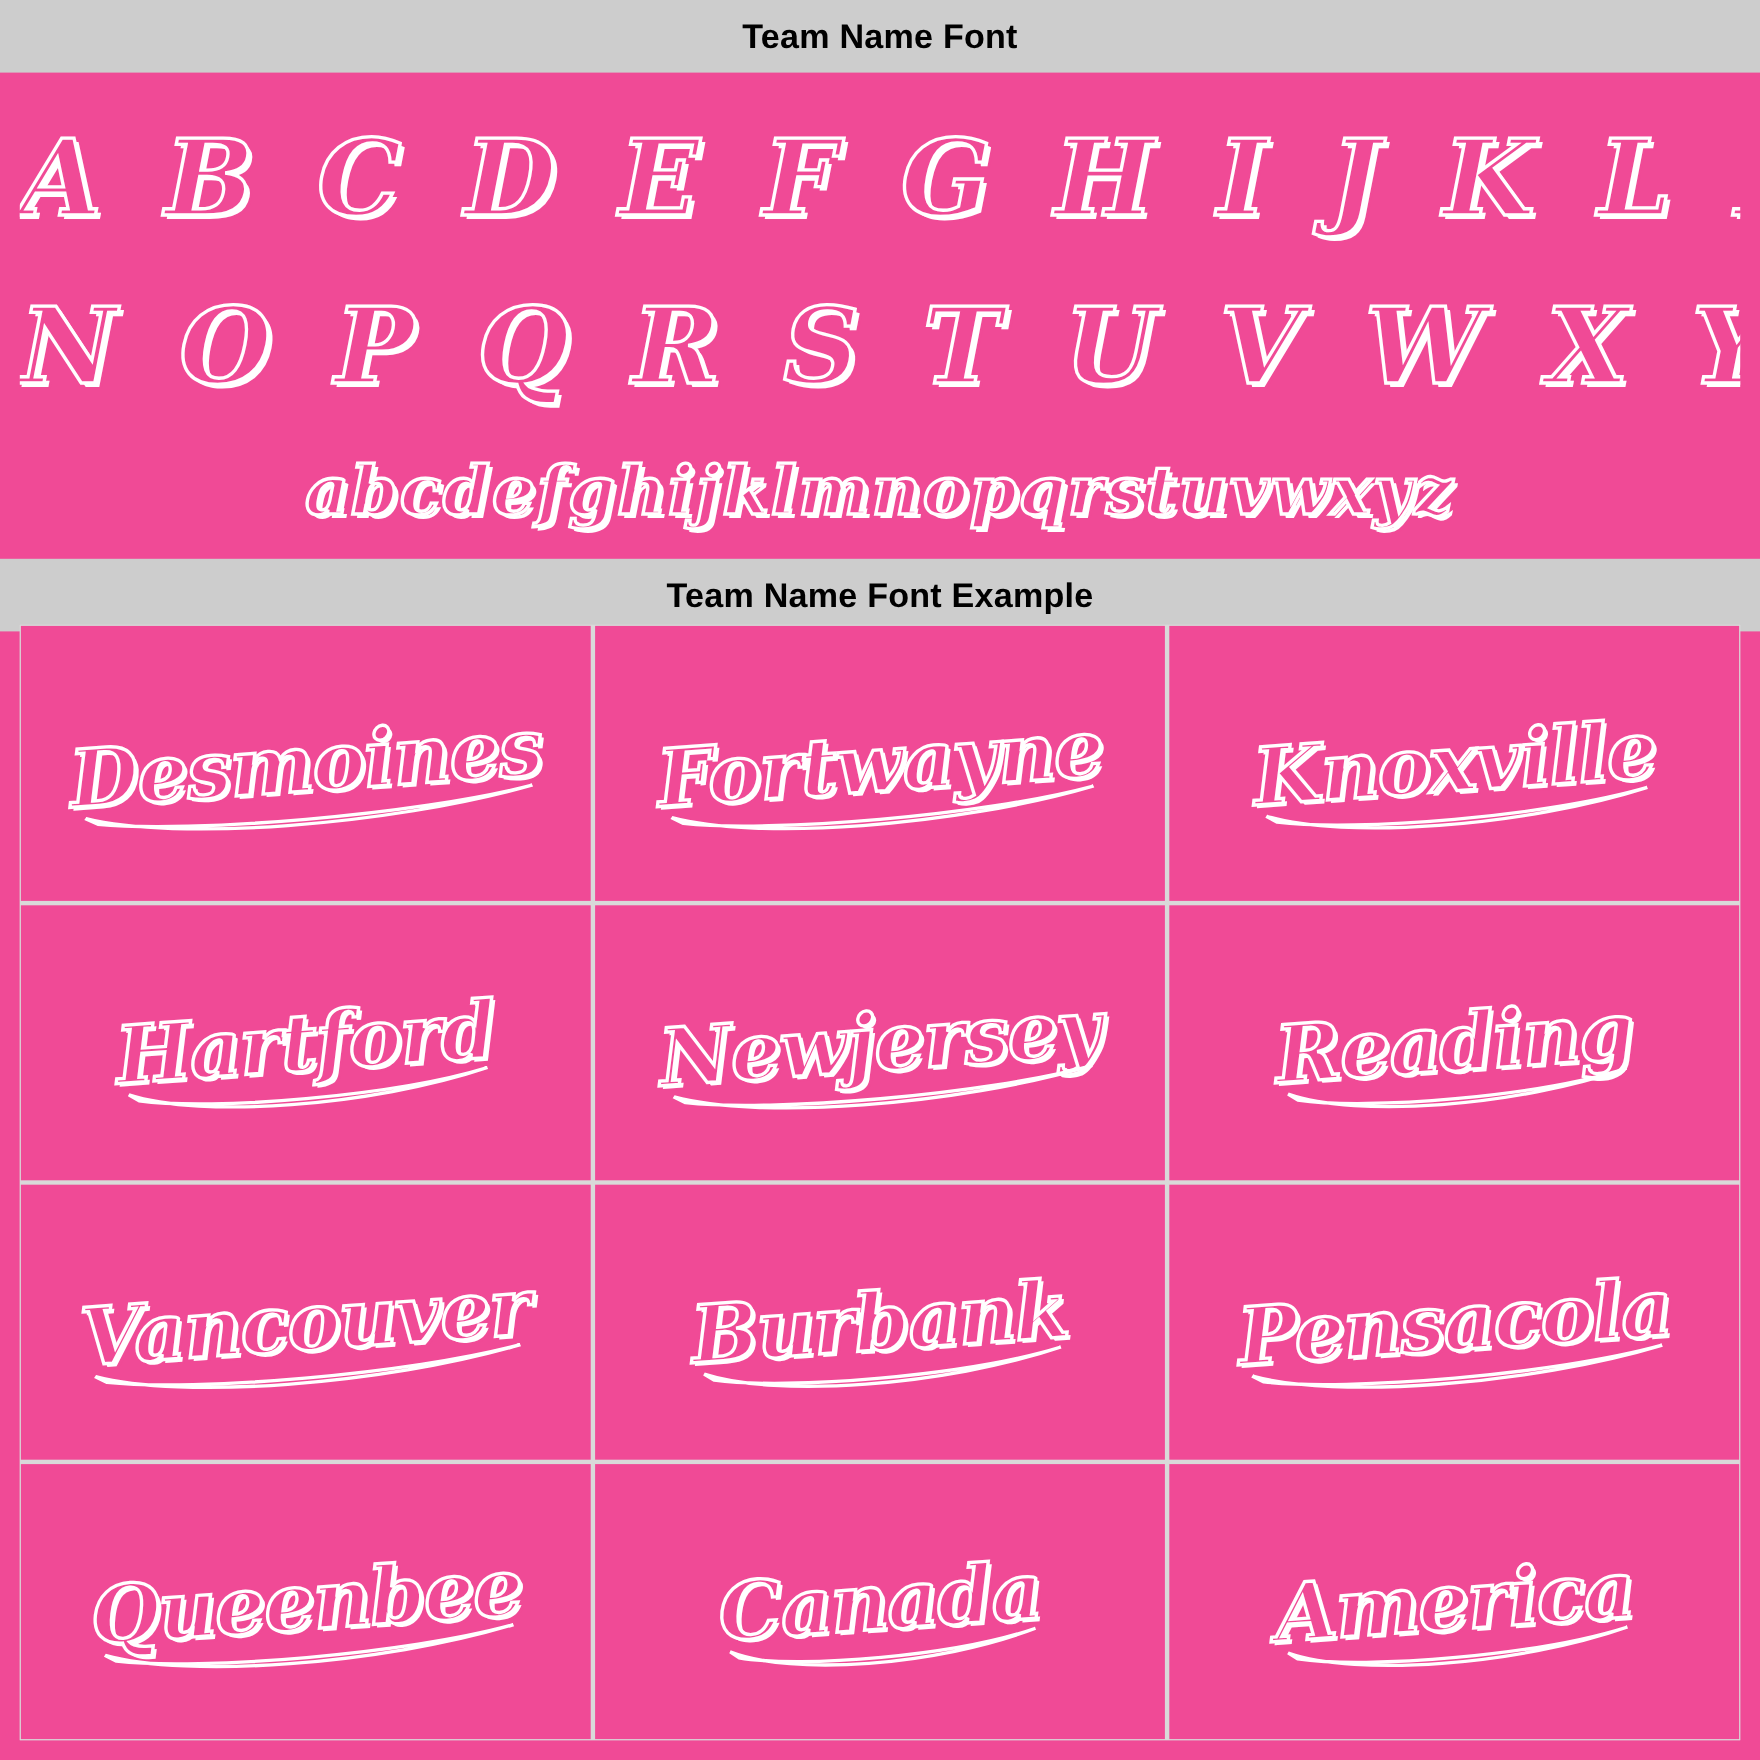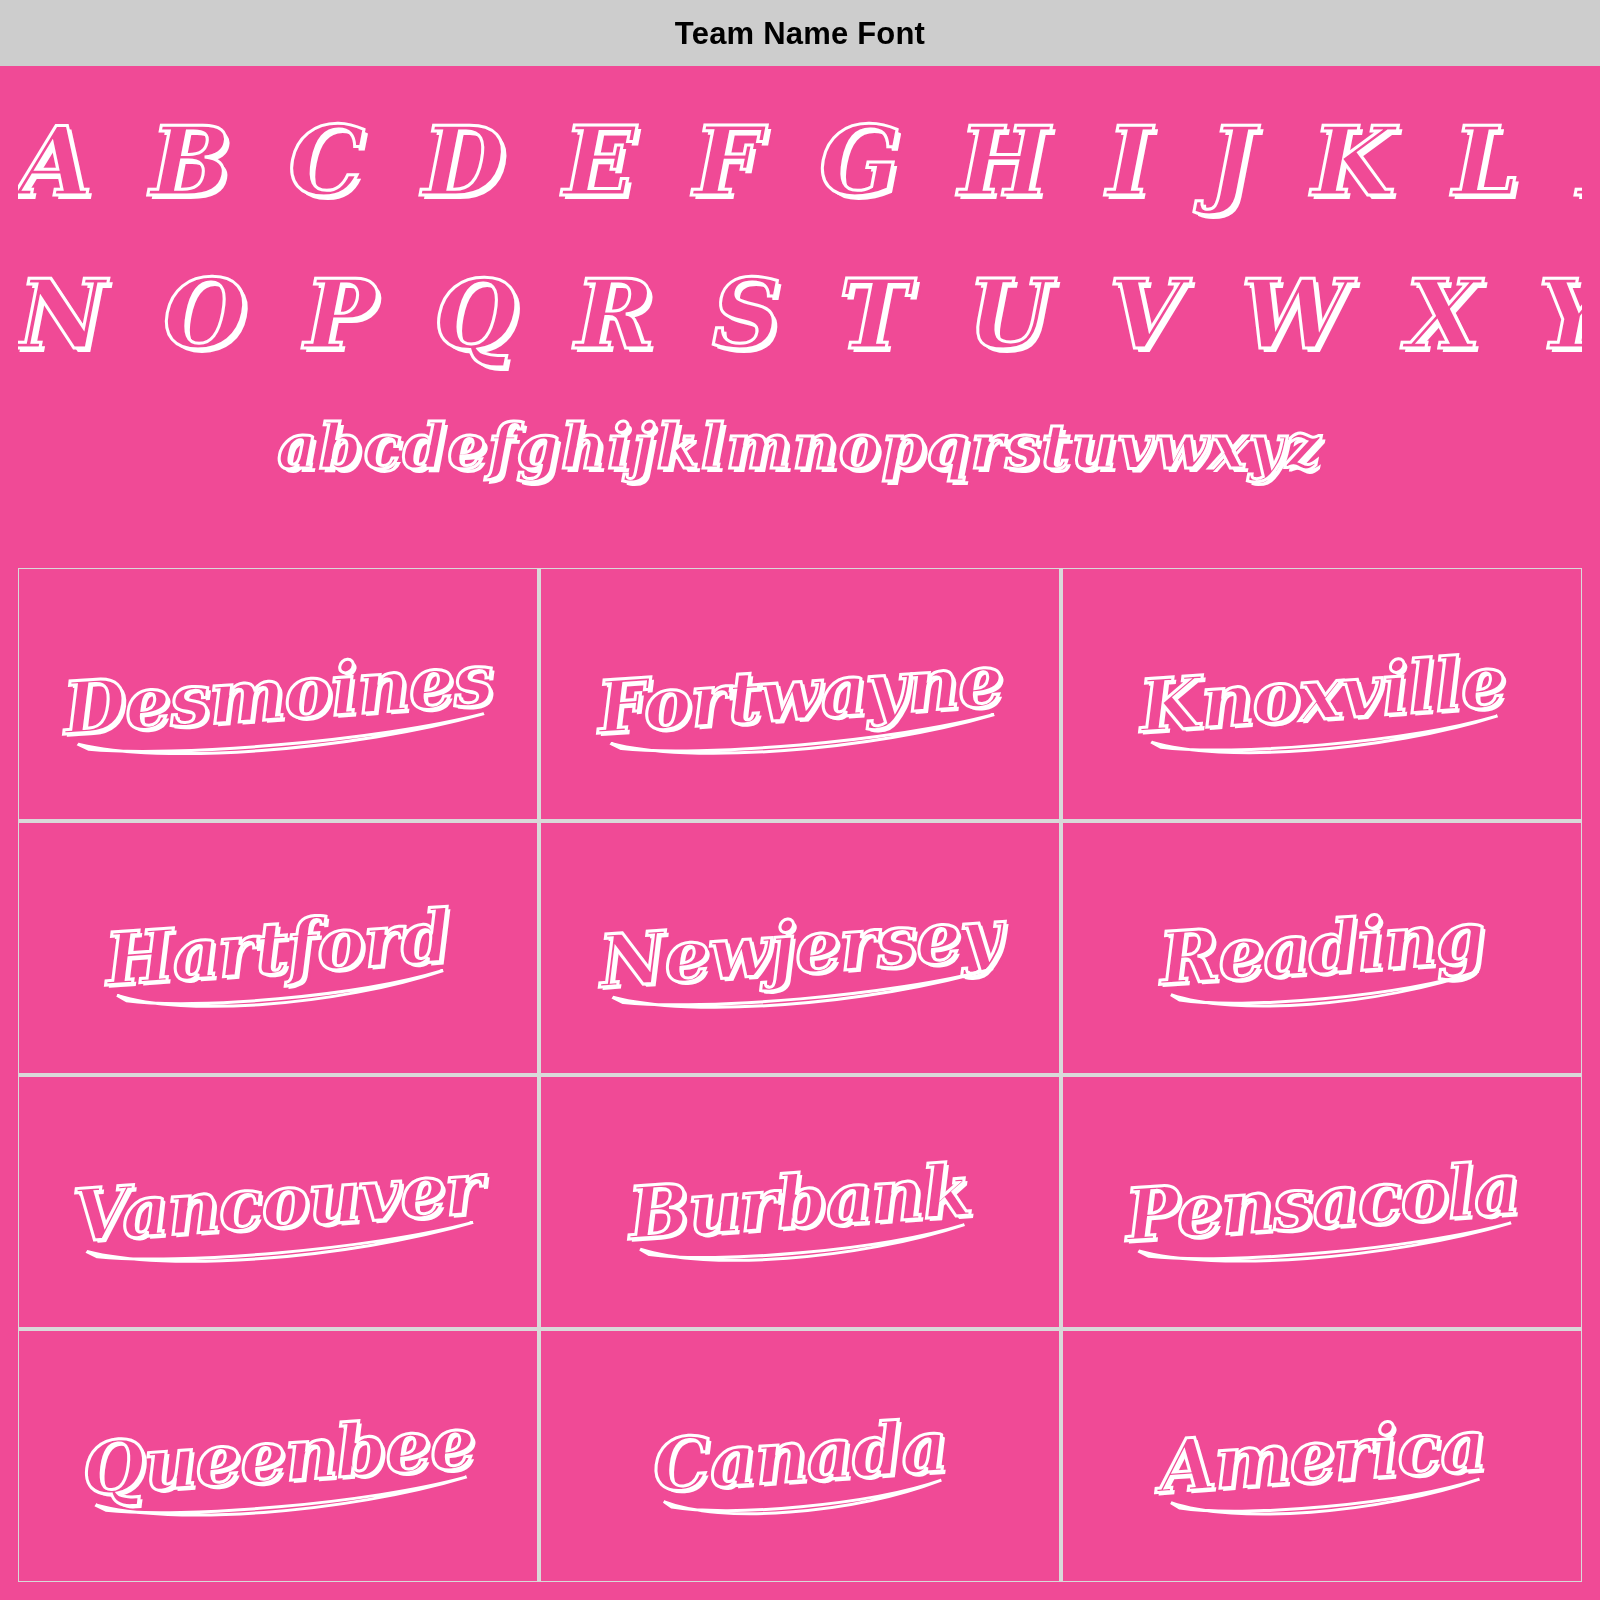--- a/index.html
+++ b/index.html
@@ -145,20 +145,21 @@
 <div class="page">
 
   <div class="section-bar bar-top">Team Name Font</div>
 
   <div class="alphabet">
     <div class="alpha-row upper">A B C D E F G H I J K L M</div>
     <div class="alpha-row upper">N O P Q R S T U V W X Y Z</div>
     <div class="alpha-row lower">abcdefghijklmnopqrstuvwxyz</div>
   </div>
 
+  <div class="section-bar bar-mid">Team Name Font Example</div>
 
   <div class="examples">
 
     <div class="cell">
       <div class="script-wrap">
         <span class="script">Desmoines</span>
         <span class="swash">
           <svg viewBox="0 0 300 40" preserveAspectRatio="none">
             <path d="M2 8 C 60 34, 200 34, 298 6 C 220 26, 70 28, 10 14 Z" fill="#f04a96" stroke="#ffffff" stroke-width="3"></path>
           </svg>

